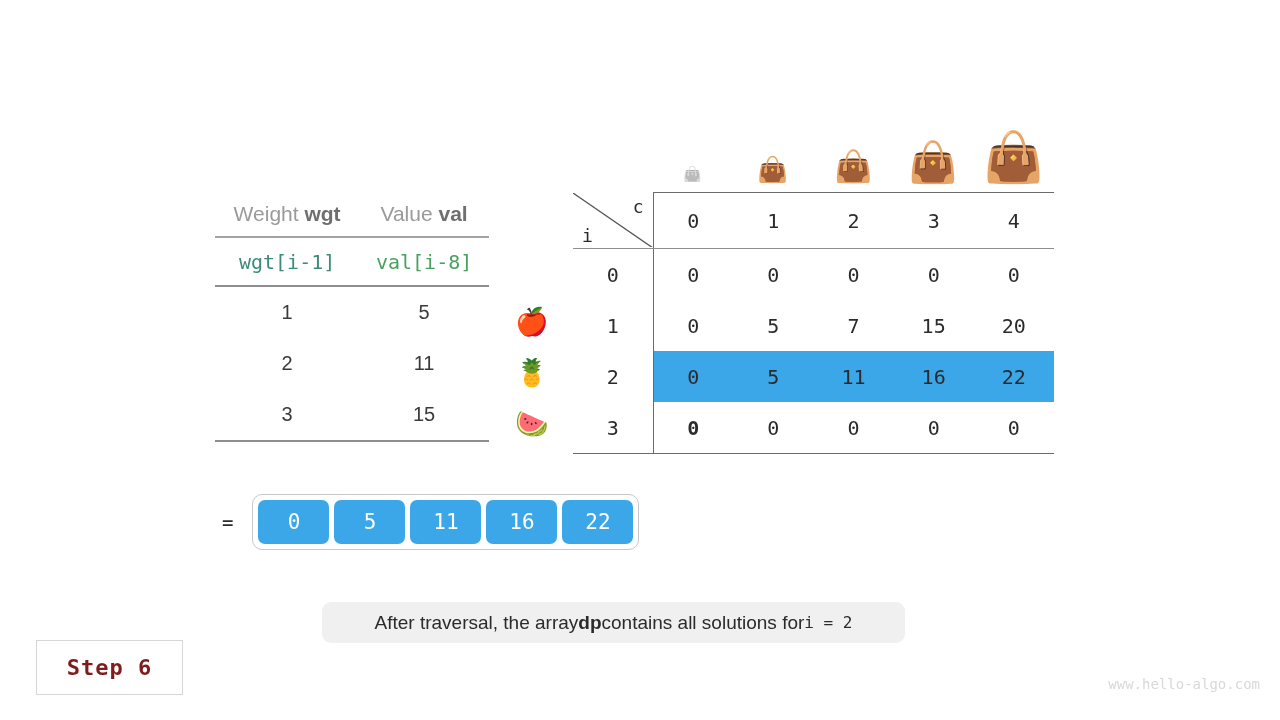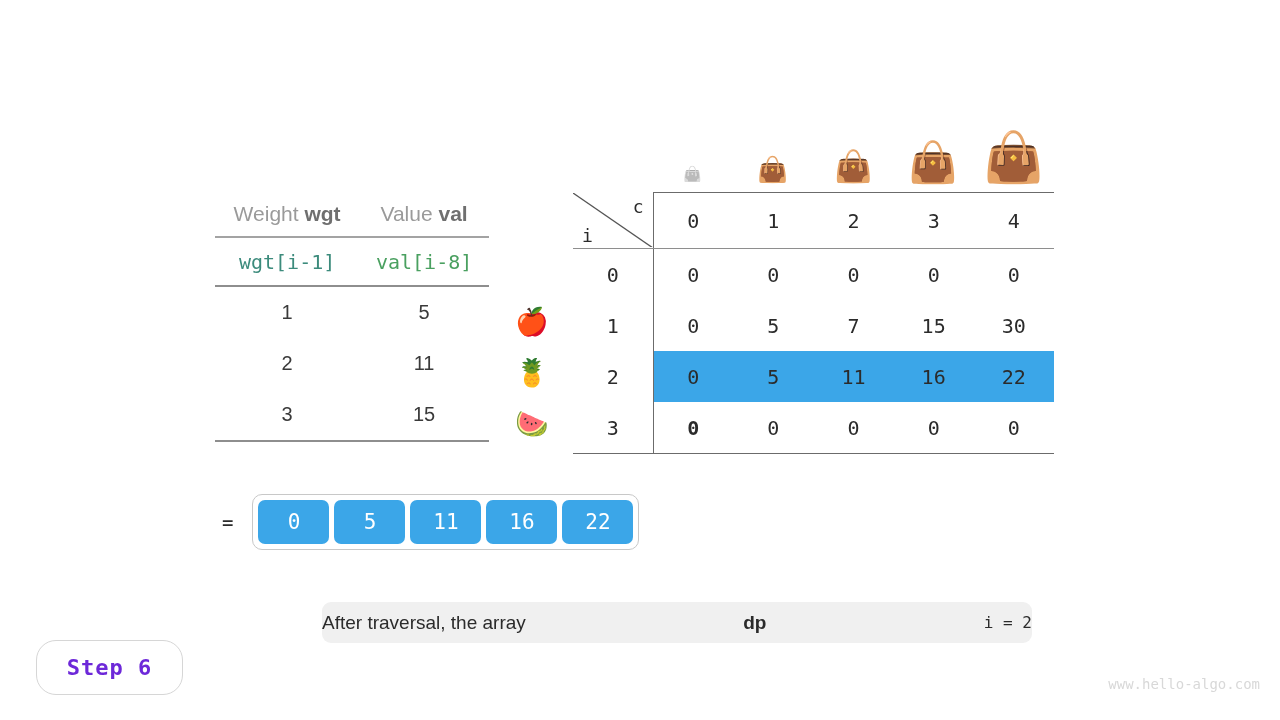--- a/index.html
+++ b/index.html
@@ -196,52 +196,52 @@
     display: flex;
     align-items: center;
     justify-content: center;
   }
 
   
   #caption {
     position: absolute;
     left: 322px;
     top: 602px;
-    width: 710px;
+    width: 583px;
     height: 41px;
     background: #f0f0f0;
     border-radius: 9px;
     display: flex;
     align-items: center;
-    justify-content: space-between;
+    justify-content: center;
     font-size: 19px;
     color: #2b2b2b;
   }
   #caption b { font-weight: bold; }
   #caption .mono {
     font-family: "DejaVu Sans Mono", monospace;
     font-size: 16px;
   }
 
   
   #step-badge {
     position: absolute;
     left: 36px;
     top: 640px;
     width: 145px;
     height: 53px;
     border: 1.5px solid #d6d6d6;
-    border-radius: 20px;
+    border-radius: 0;
     display: flex;
     align-items: center;
     justify-content: center;
     font-family: "DejaVu Sans Mono", monospace;
     font-size: 22px;
     font-weight: bold;
-    color: #6d28d9;
+    color: #7f1d1d;
     letter-spacing: 1px;
   }
 
   
   #watermark {
     position: absolute;
     right: 20px;
     top: 676px;
     font-family: "DejaVu Sans Mono", monospace;
     font-size: 14px;
@@ -328,21 +328,21 @@
           <td class="dp-body-cell">0</td>
           <td class="dp-body-cell">0</td>
           <td class="dp-body-cell">0</td>
         </tr>
         <tr>
           <td class="dp-idx-cell">1</td>
           <td class="dp-body-cell">0</td>
           <td class="dp-body-cell">5</td>
           <td class="dp-body-cell">7</td>
           <td class="dp-body-cell">15</td>
-          <td class="dp-body-cell">30</td>
+          <td class="dp-body-cell">20</td>
         </tr>
         <tr class="dp-row-highlight">
           <td class="dp-idx-cell">2</td>
           <td class="dp-body-cell">0</td>
           <td class="dp-body-cell">5</td>
           <td class="dp-body-cell">11</td>
           <td class="dp-body-cell">16</td>
           <td class="dp-body-cell">22</td>
         </tr>
         <tr class="dp-last-row">
@@ -364,18 +364,19 @@
       <div class="dp1d-cell">5</div>
       <div class="dp1d-cell">11</div>
       <div class="dp1d-cell">16</div>
       <div class="dp1d-cell">22</div>
     </div>
 </div>
 
 <div id="caption">
   <span>After traversal, the array </span>
     <b>dp</b>
+    <span> contains all solutions for </span>
     <span class="mono">i = 2</span>
 </div>
 
 <div id="step-badge">Step 6</div>
 
 <div id="watermark">www.hello-algo.com</div>
 
 </body></html>

